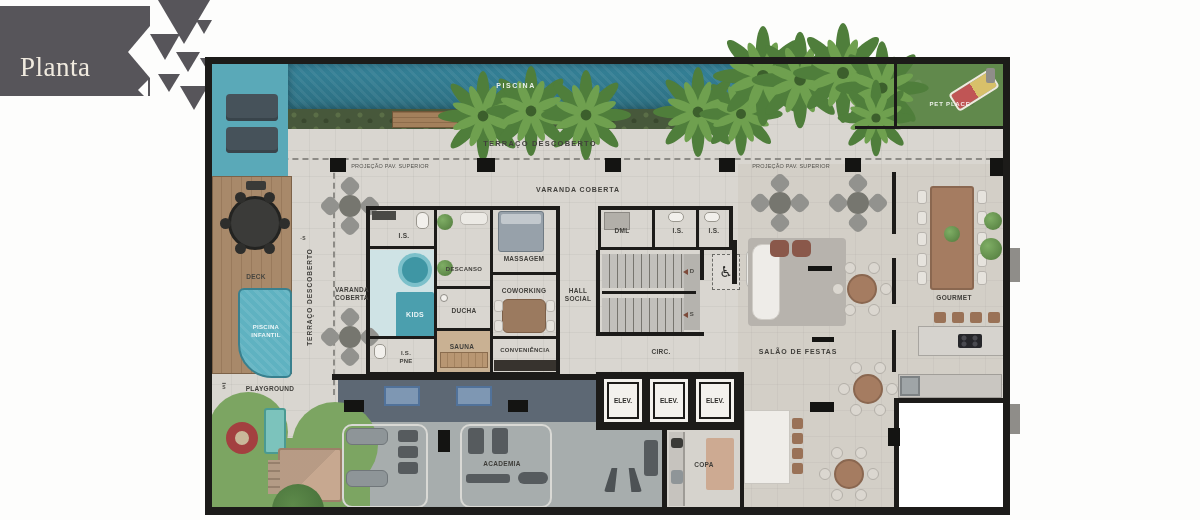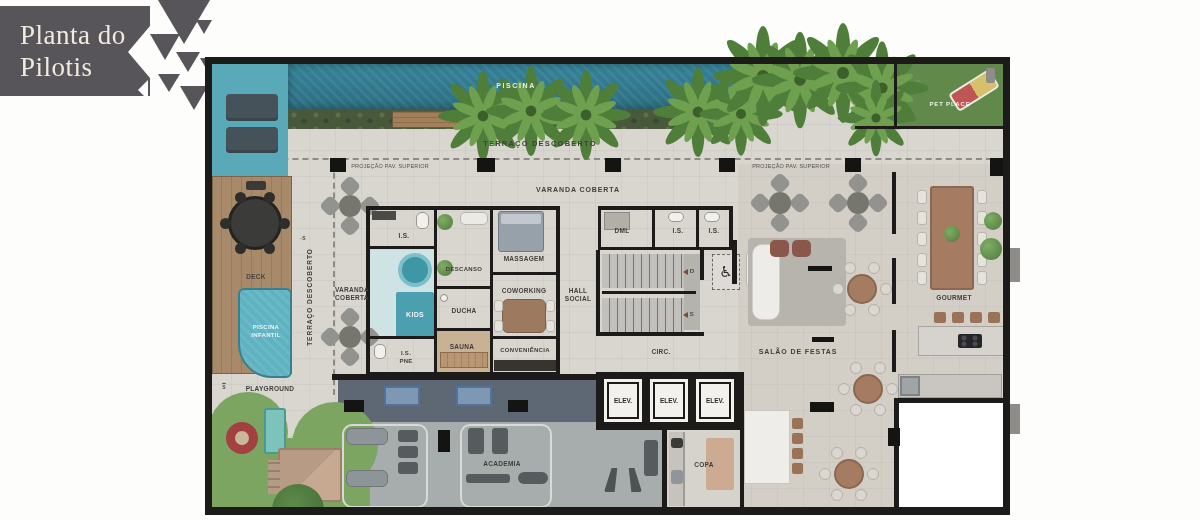--- a/index.html
+++ b/index.html
@@ -70,22 +70,21 @@
           <ellipse cx="9" cy="0" rx="9" ry="2.6" transform="rotate(337)"></ellipse>
    </g>
    <circle r="3" fill="#3c5f2c"></circle>
   </g>
  </defs>
 </svg>
 
 <div id="stage">
 
   <div class="abs" style="left:0;top:6px;width:150px;height:90px;background:#57555a;"></div>
-  <div class="abs" style="left:20px;top:20px;font:400 27px 'Liberation Serif',serif;color:#f0eadf;letter-spacing:.5px;z-index:2;">Planta do</div>
-  <div class="abs" style="left:20px;top:52px;font:400 27px 'Liberation Serif',serif;color:#f0eadf;letter-spacing:.5px;z-index:2;">Pilotis</div>
+  <div class="abs" style="left:20px;top:52px;font:400 27px 'Liberation Serif',serif;color:#f0eadf;letter-spacing:.5px;z-index:2;">Planta</div>
   <div class="tri" style="left:158px;top:0;border-left:26px solid transparent;border-right:26px solid transparent;border-top:44px solid #57555a;"></div>
   <div class="tri" style="left:150px;top:34px;border-left:15px solid transparent;border-right:15px solid transparent;border-top:26px solid #57555a;"></div>
   <div class="tri" style="left:176px;top:52px;border-left:12px solid transparent;border-right:12px solid transparent;border-top:20px solid #57555a;"></div>
   <div class="tri" style="left:158px;top:74px;border-left:11px solid transparent;border-right:11px solid transparent;border-top:18px solid #57555a;"></div>
   <div class="tri" style="left:180px;top:86px;border-left:14px solid transparent;border-right:14px solid transparent;border-top:24px solid #57555a;"></div>
   <div class="tri" style="left:196px;top:20px;border-left:8px solid transparent;border-right:8px solid transparent;border-top:14px solid #57555a;"></div>
   <div class="tri" style="left:200px;top:58px;border-left:7px solid transparent;border-right:7px solid transparent;border-top:12px solid #57555a;"></div>
   <div class="tri" style="left:128px;top:26px;border-top:26px solid transparent;border-bottom:26px solid transparent;border-right:22px solid #fdfdfc;z-index:3;"></div>
   <div class="tri" style="left:138px;top:80px;border-top:10px solid transparent;border-bottom:10px solid transparent;border-right:10px solid #fdfdfc;z-index:3;"></div>
 

